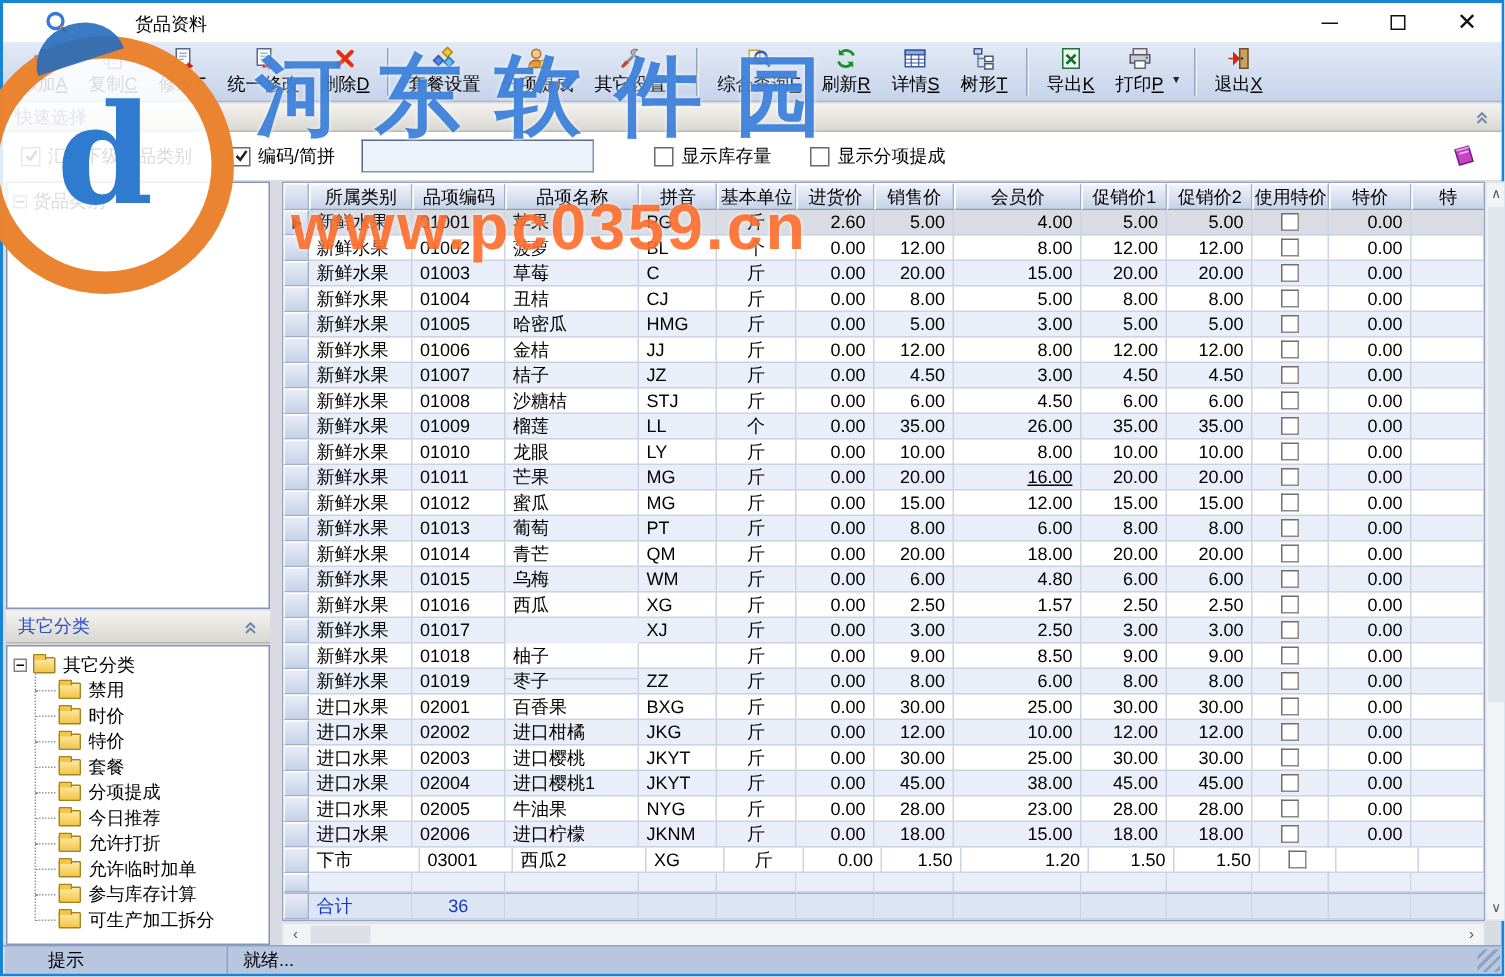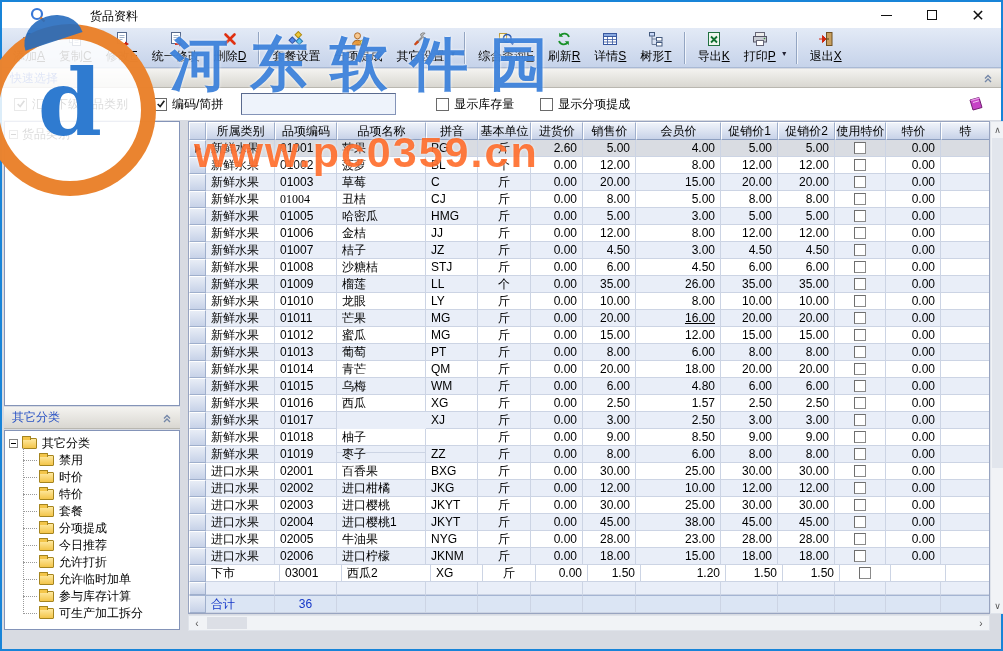--- a/index.html
+++ b/index.html
@@ -485,21 +485,21 @@
         <div class="gcell ar" style="width: 57px;">20.00</div>
         <div class="gcell ac" style="width: 51px;">
           <span class="dcheck"></span>
         </div>
         <div class="gcell ar" style="width: 55px;">0.00</div>
         <div class="gcell ar" style="width: 49px;"></div>
       </div>
       <div class="grow">
         <div class="ind"></div>
         <div class="gcell al" style="width: 69px;">新鲜水果</div>
-        <div class="gcell al" style="width: 62px; font-family: Liberation Serif, serif;">01004</div>
+        <div class="gcell al" style="width: 62px;">01004</div>
         <div class="gcell al" style="width: 89px;">丑桔</div>
         <div class="gcell al" style="width: 52px;">CJ</div>
         <div class="gcell ac" style="width: 53px;">斤</div>
         <div class="gcell ar" style="width: 52px;">0.00</div>
         <div class="gcell ar" style="width: 53px;">8.00</div>
         <div class="gcell ar" style="width: 85px;">5.00</div>
         <div class="gcell ar" style="width: 57px;">8.00</div>
         <div class="gcell ar" style="width: 57px;">8.00</div>
         <div class="gcell ac" style="width: 51px;">
           <span class="dcheck"></span>
@@ -942,20 +942,27 @@
     <div class="vthumb"></div>
     <div class="arr down">∨</div>
   </div>
 
   <div class="hscroll">
     <div class="arr">‹</div>
     <div class="hthumb"></div>
     <div class="arr right">›</div>
   </div>
 
+  <div class="statusbar">
+    <div class="sb-left">
+      <span>提示</span>
+    </div>
+    <div class="sb-msg">就绪...</div>
+    <div class="grip"></div>
+  </div>
 
   <div class="watermark">
     <div class="wm-logo">
         <span>d</span>
       </div>
     <div class="wm-arc"></div>
     <div class="wm-t1">河东软件园</div>
     <div class="wm-t2">www.pc0359.cn</div>
   </div>
 

